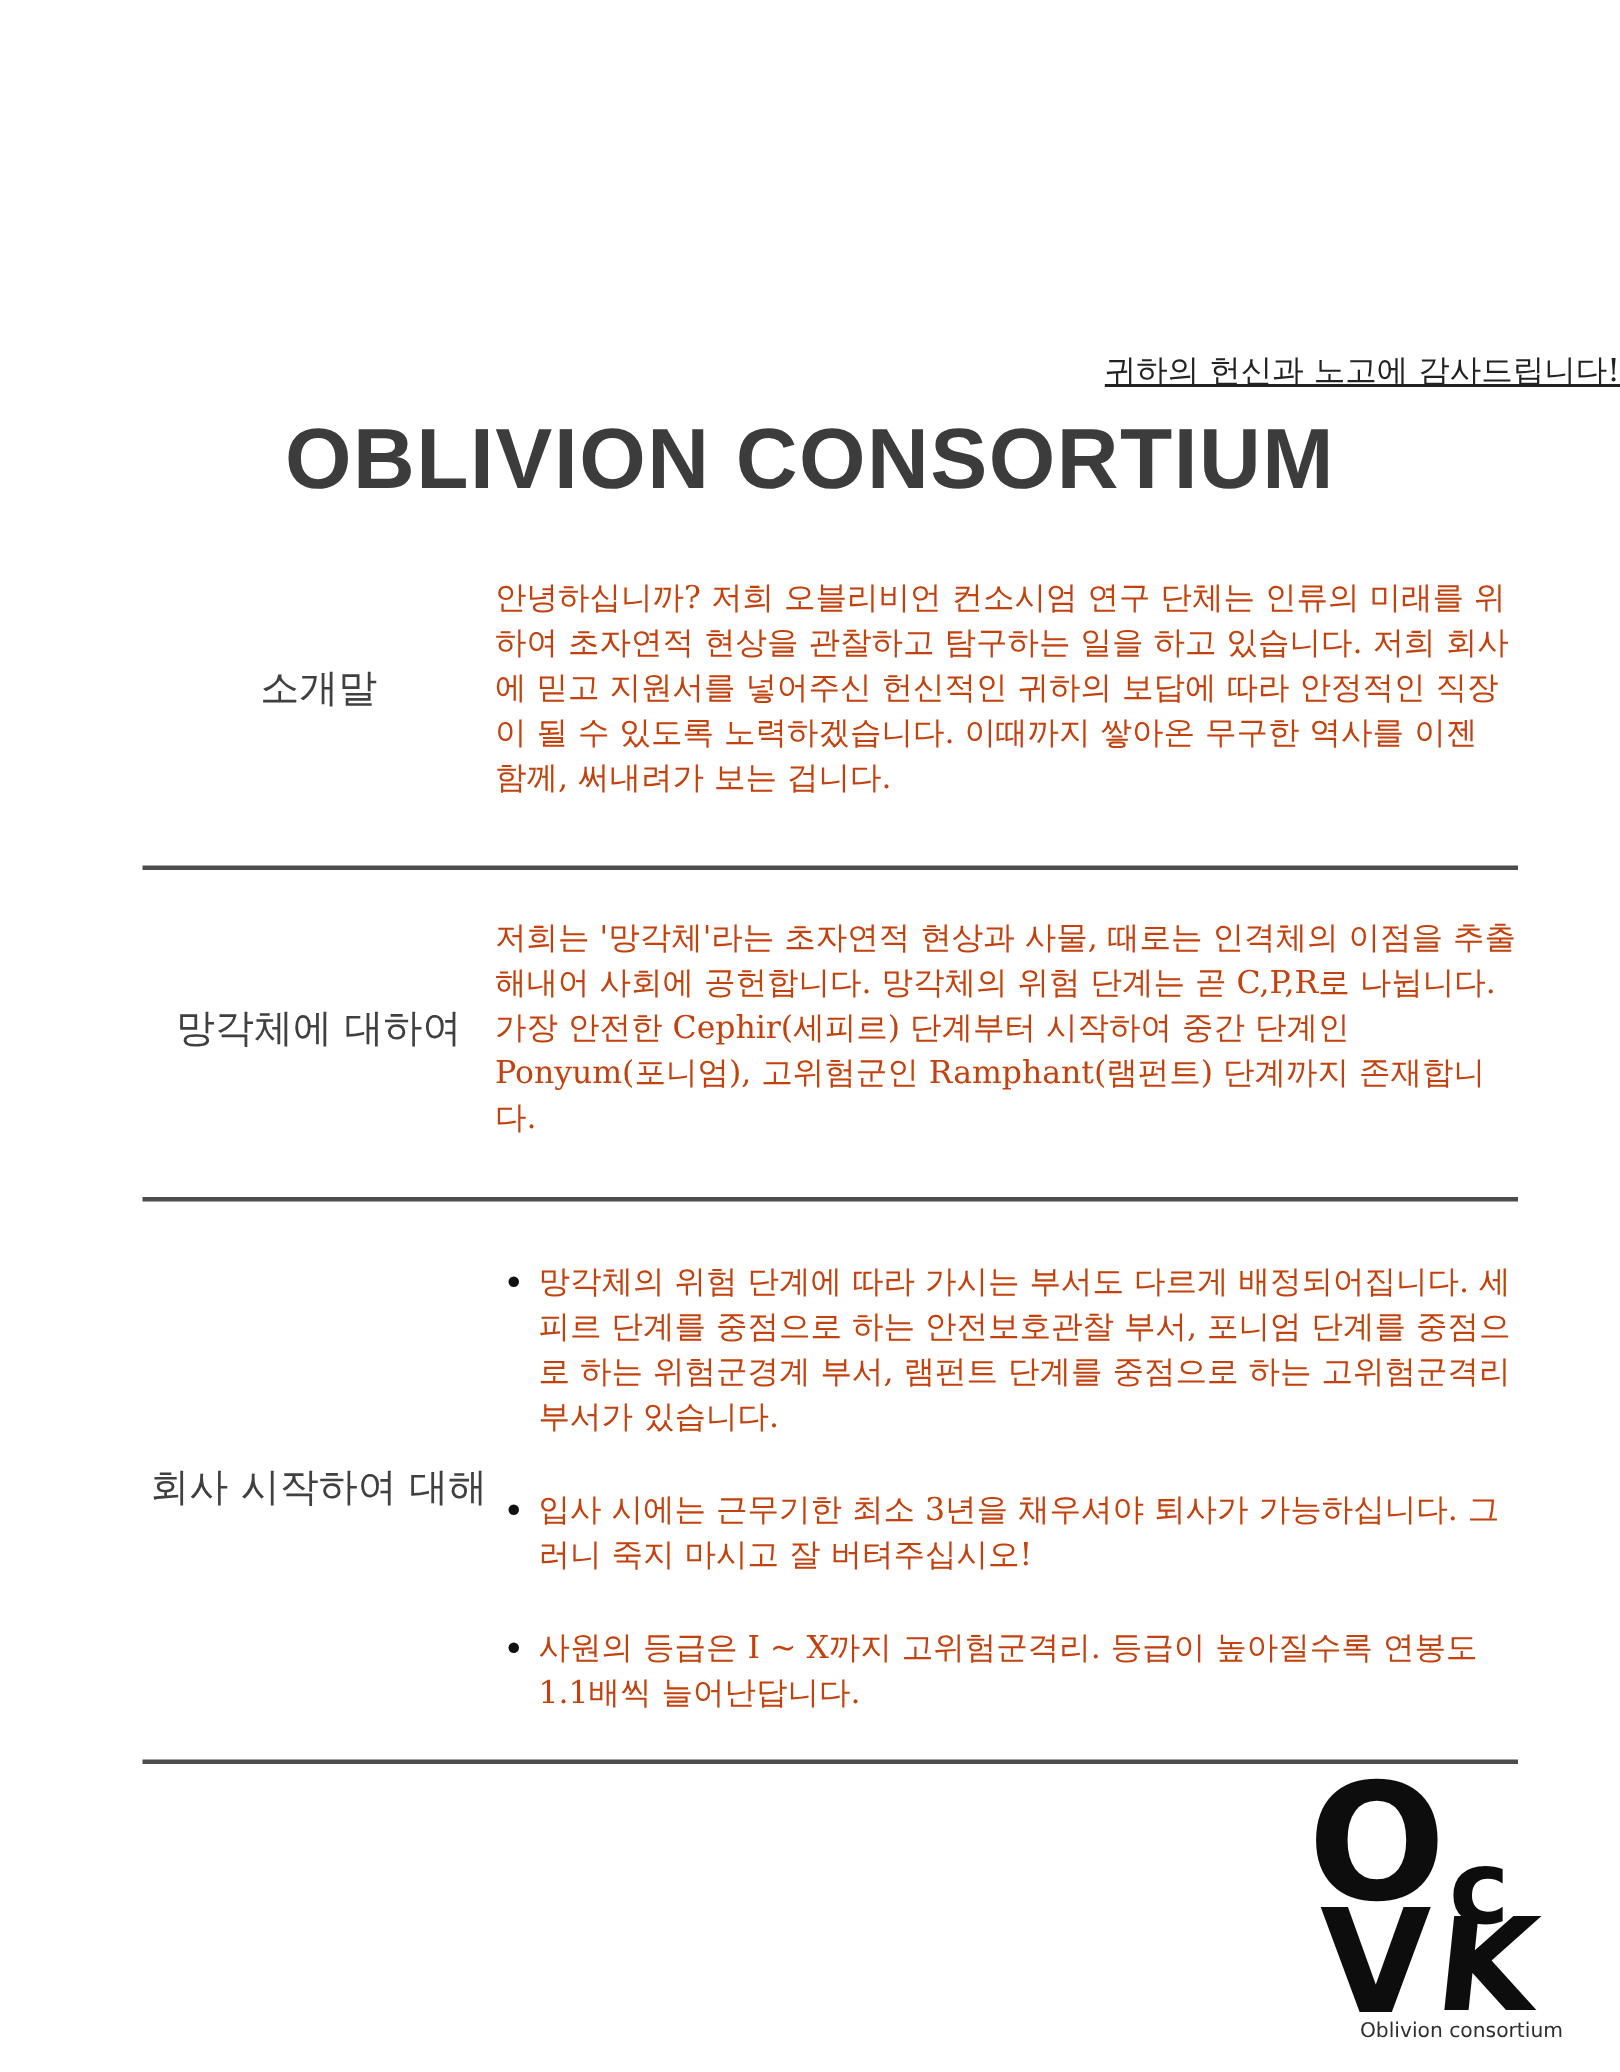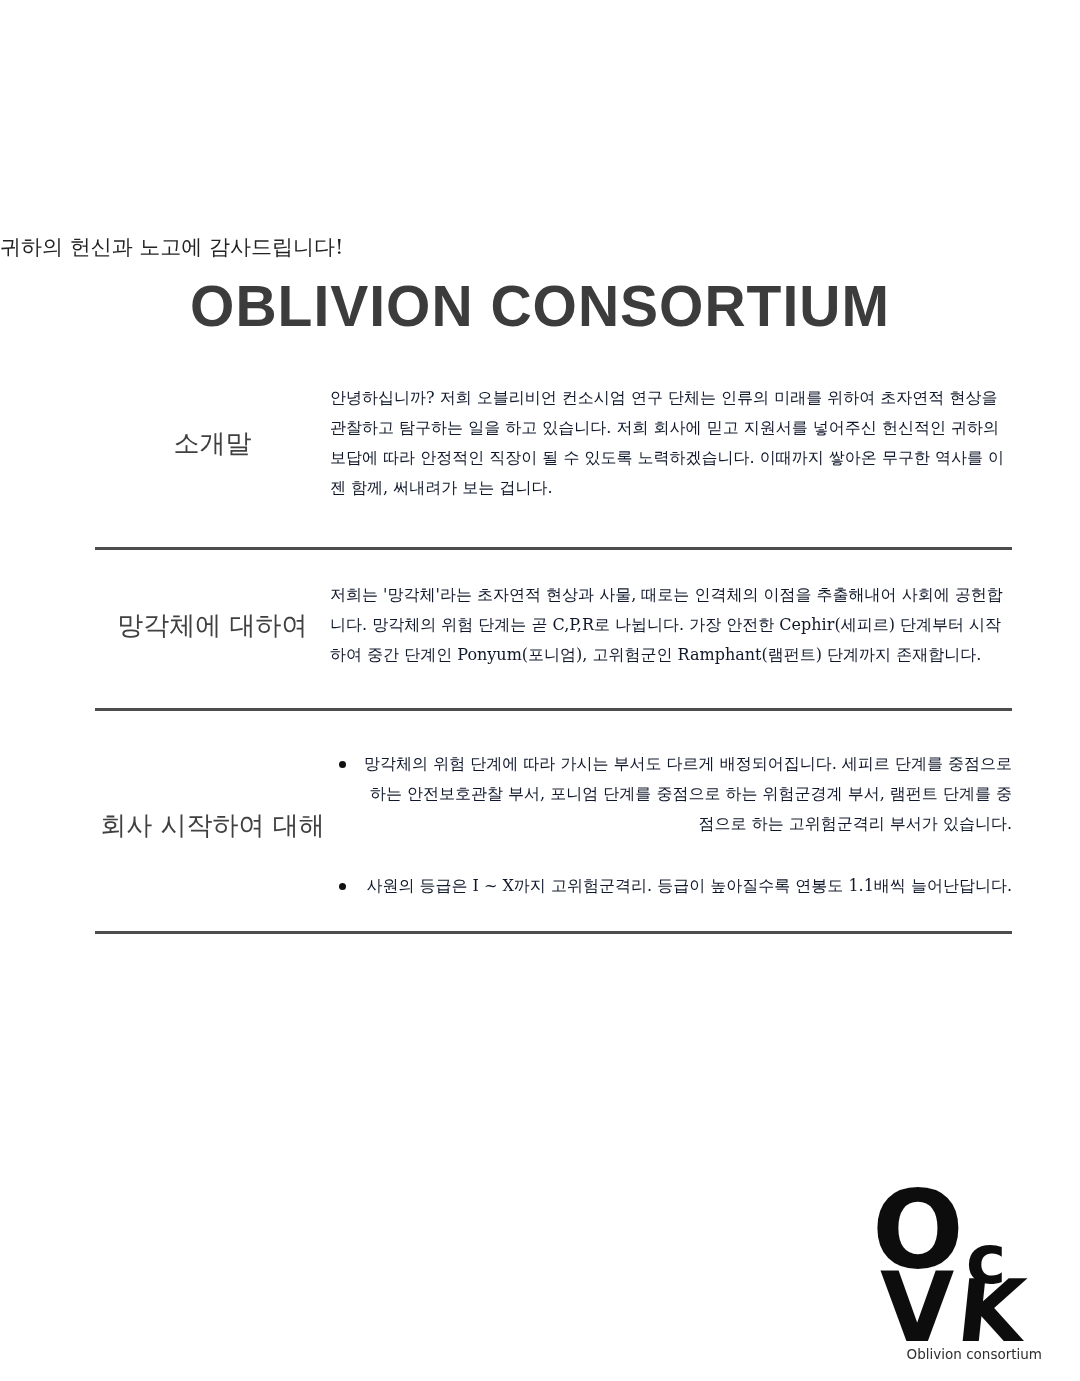--- a/index.html
+++ b/index.html
@@ -10,23 +10,24 @@
   body {
     width: 1080px;
     height: 1381px;
     position: relative;
     font-family: "DejaVu Serif", serif;
     color: #1f1f1f;
     overflow: hidden;
   }
   .tagline {
     padding-top: 233px;
-    text-align: left;
+    text-align: right;
     font-size: 21px;
     color: #222222;
+    text-decoration: underline;
   }
   .title {
     margin: 12px 0 0 0;
     text-align: center;
     font-family: "Liberation Sans", "DejaVu Sans", sans-serif;
     font-weight: 700;
     font-size: 57px;
     letter-spacing: 1px;
     color: #3c3c3c;
   }
@@ -40,23 +41,23 @@
     width: 235px;
     display: flex;
     align-items: center;
     justify-content: center;
     font-size: 26px;
     color: #404040;
     text-align: center;
   }
   .sec-body {
     flex: 1;
-    font-size: 16px;
+    font-size: 21px;
     line-height: 30px;
-    color: #0f172a;
+    color: #c2410c;
   }
   .para { margin: 0; }
   .para + .para { margin-top: 24px; }
   .sec-intro  { margin-top: 44px; padding-bottom: 44px; }
   .sec-about  { margin-top: 30px; padding-bottom: 38px; }
   .sec-system { margin-top: 38px; padding-bottom: 30px; }
   .rule {
     border: none;
     border-top: 3px solid #4d4d4d;
     margin: 0;
@@ -69,21 +70,21 @@
   }
   .bullet:first-child { margin-top: 0; }
   .bullet-dot {
     flex: 0 0 auto;
     width: 7px;
     height: 7px;
     border-radius: 50%;
     background: #111111;
     margin: 12px 13px 0 9px;
   }
-  .bullet .para { flex: 1; text-align: right; }
+  .bullet .para { flex: 1; }
   .logo {
     position: absolute;
     top: 1182px;
     right: 36px;
     width: 172px;
     height: 180px;
     font-family: "DejaVu Sans", sans-serif;
     color: #0d0d0d;
   }
   .logo span { position: absolute; font-weight: 700; line-height: 1; }
@@ -134,20 +135,24 @@
 
     <section class="sec sec-system">
       <div class="sec-label">회사 시작하여 대해</div>
       <div class="sec-body">
         <div class="bullet">
           <span class="bullet-dot"></span>
           <p class="para">망각체의 위험 단계에 따라 가시는 부서도 다르게 배정되어집니다. 세피르 단계를 중점으로 하는 안전보호관찰 부서, 포니엄 단계를 중점으로 하는 위험군경계 부서, 램펀트 단계를 중점으로 하는 고위험군격리 부서가 있습니다.</p>
         </div>
         <div class="bullet">
           <span class="bullet-dot"></span>
+          <p class="para">입사 시에는 근무기한 최소 3년을 채우셔야 퇴사가 가능하십니다. 그러니 죽지 마시고 잘 버텨주십시오!</p>
+        </div>
+        <div class="bullet">
+          <span class="bullet-dot"></span>
           <p class="para">사원의 등급은 I ~ X까지 고위험군격리. 등급이 높아질수록 연봉도 1.1배씩 늘어난답니다.</p>
         </div>
       </div>
     </section>
 
     <hr class="rule">
 
   </div>
 
   <div class="logo">

